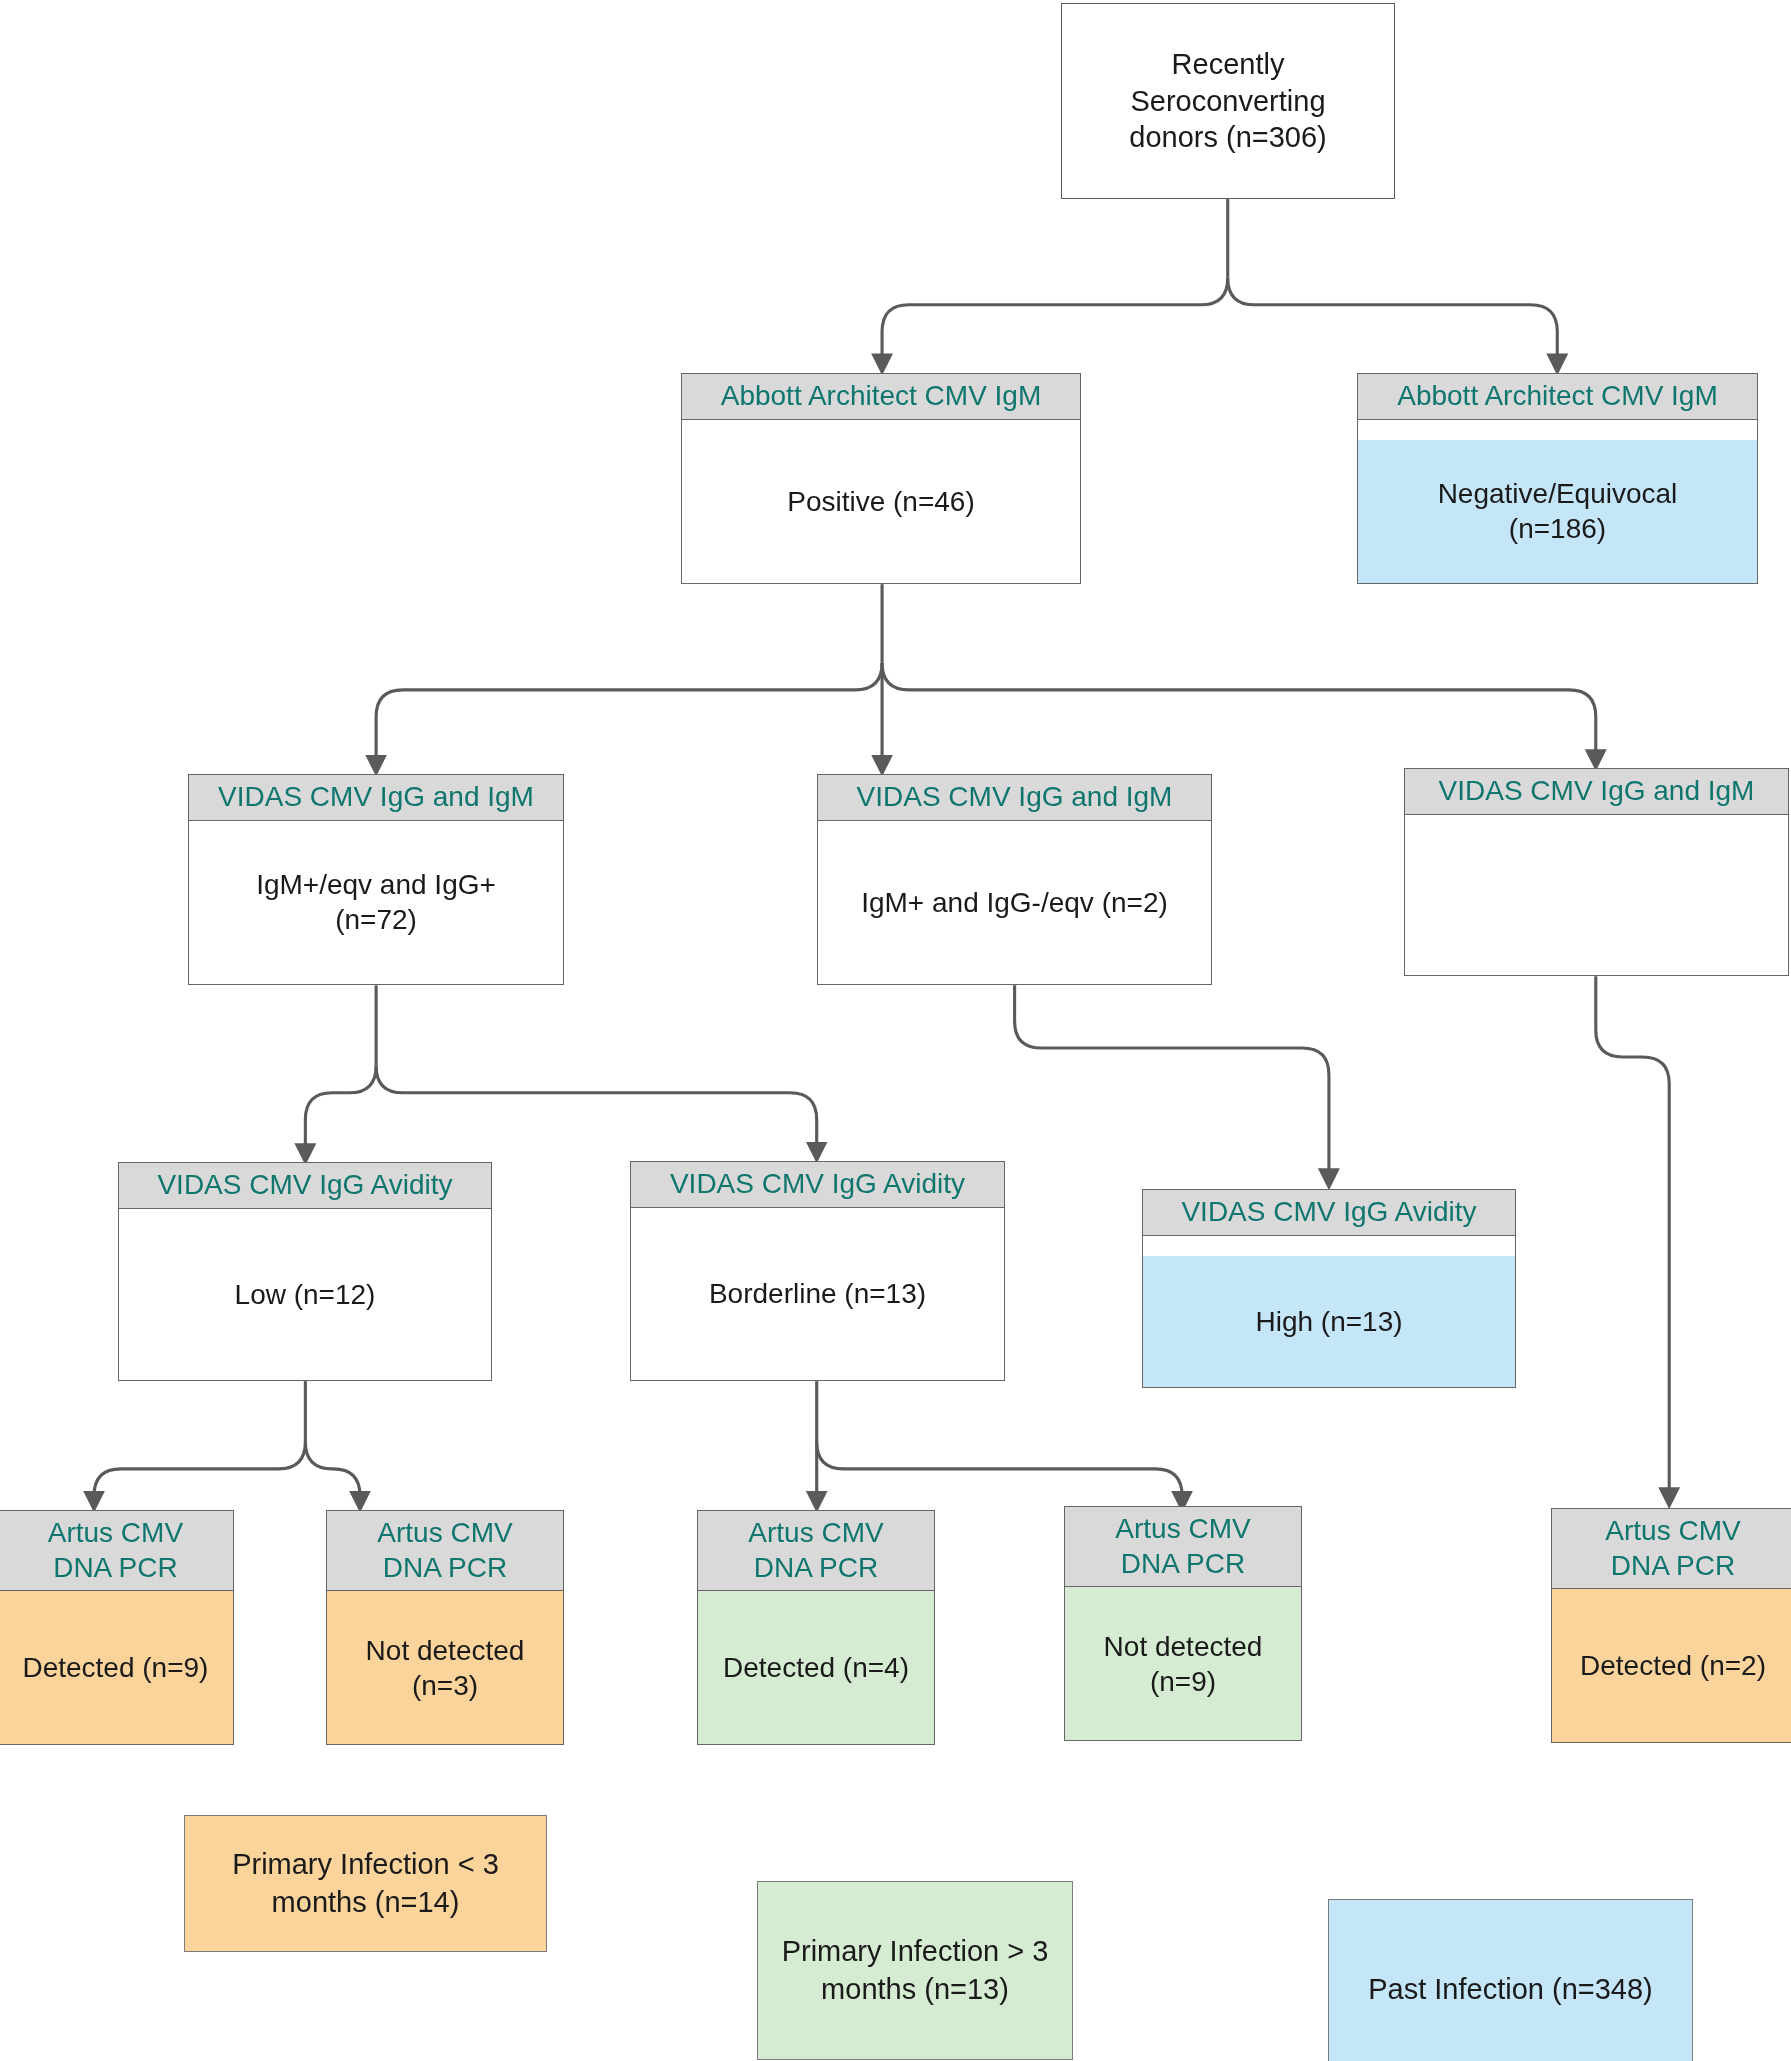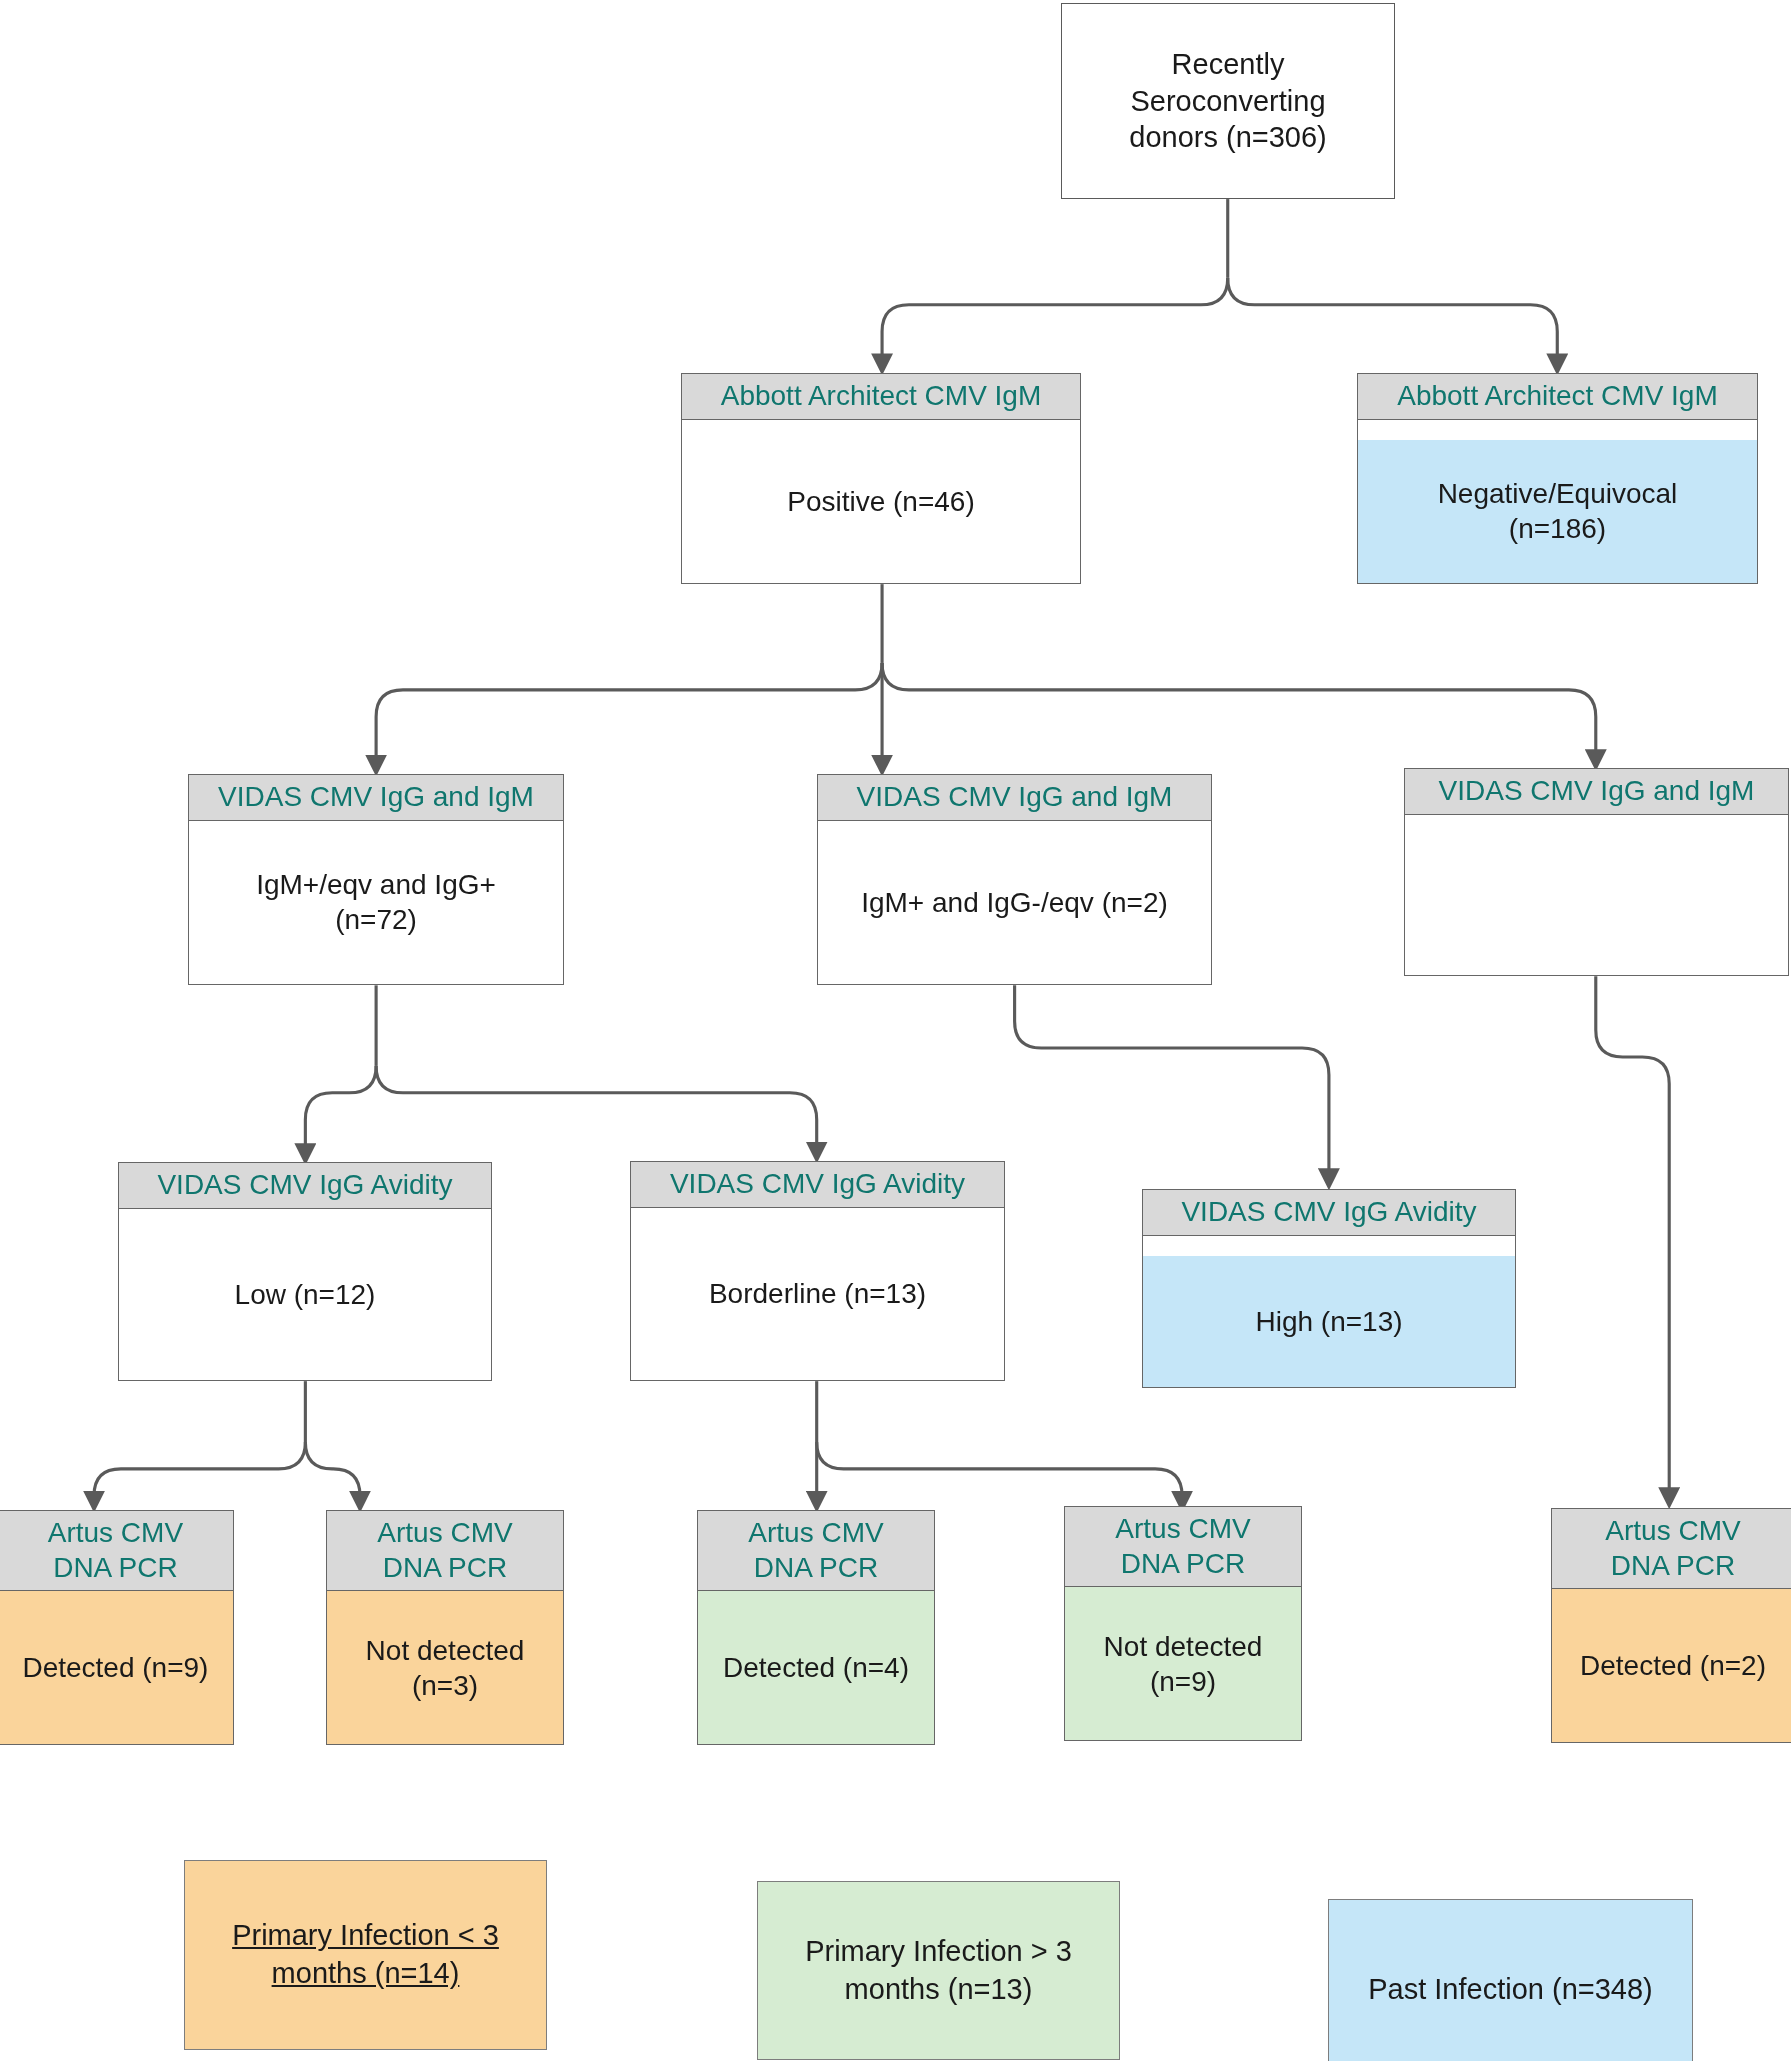--- a/index.html
+++ b/index.html
@@ -203,22 +203,22 @@
     <div class="body fill-green">Not detected
 (n=9)</div>
   </div>
 
   <div class="node" style="left:1551px; top:1508px; width:244px; height:235px;">
     <div class="hdr">Artus CMV
 DNA PCR</div>
     <div class="body fill-orange">Detected (n=2)</div>
   </div>
 
-  <div class="legend fill-orange" style="left:184px; top:1860px; width:363px; height:190px;text-decoration:underline;">Primary Infection &lt; 3
+  <div class="legend fill-orange" style="left:184px; top:1815px; width:363px; height:137px;">Primary Infection &lt; 3
 months (n=14)</div>
 
-  <div class="legend fill-green" style="left:757px; top:1881px; width:363px; height:179px;">Primary Infection &gt; 3
+  <div class="legend fill-green" style="left:757px; top:1881px; width:316px; height:179px;">Primary Infection &gt; 3
 months (n=13)</div>
 
   <div class="legend fill-blue" style="left:1328px; top:1879px; width:365px; height:181px;">Past Infection (n=348)</div>
 
 </div>
 
 
 </body></html>

